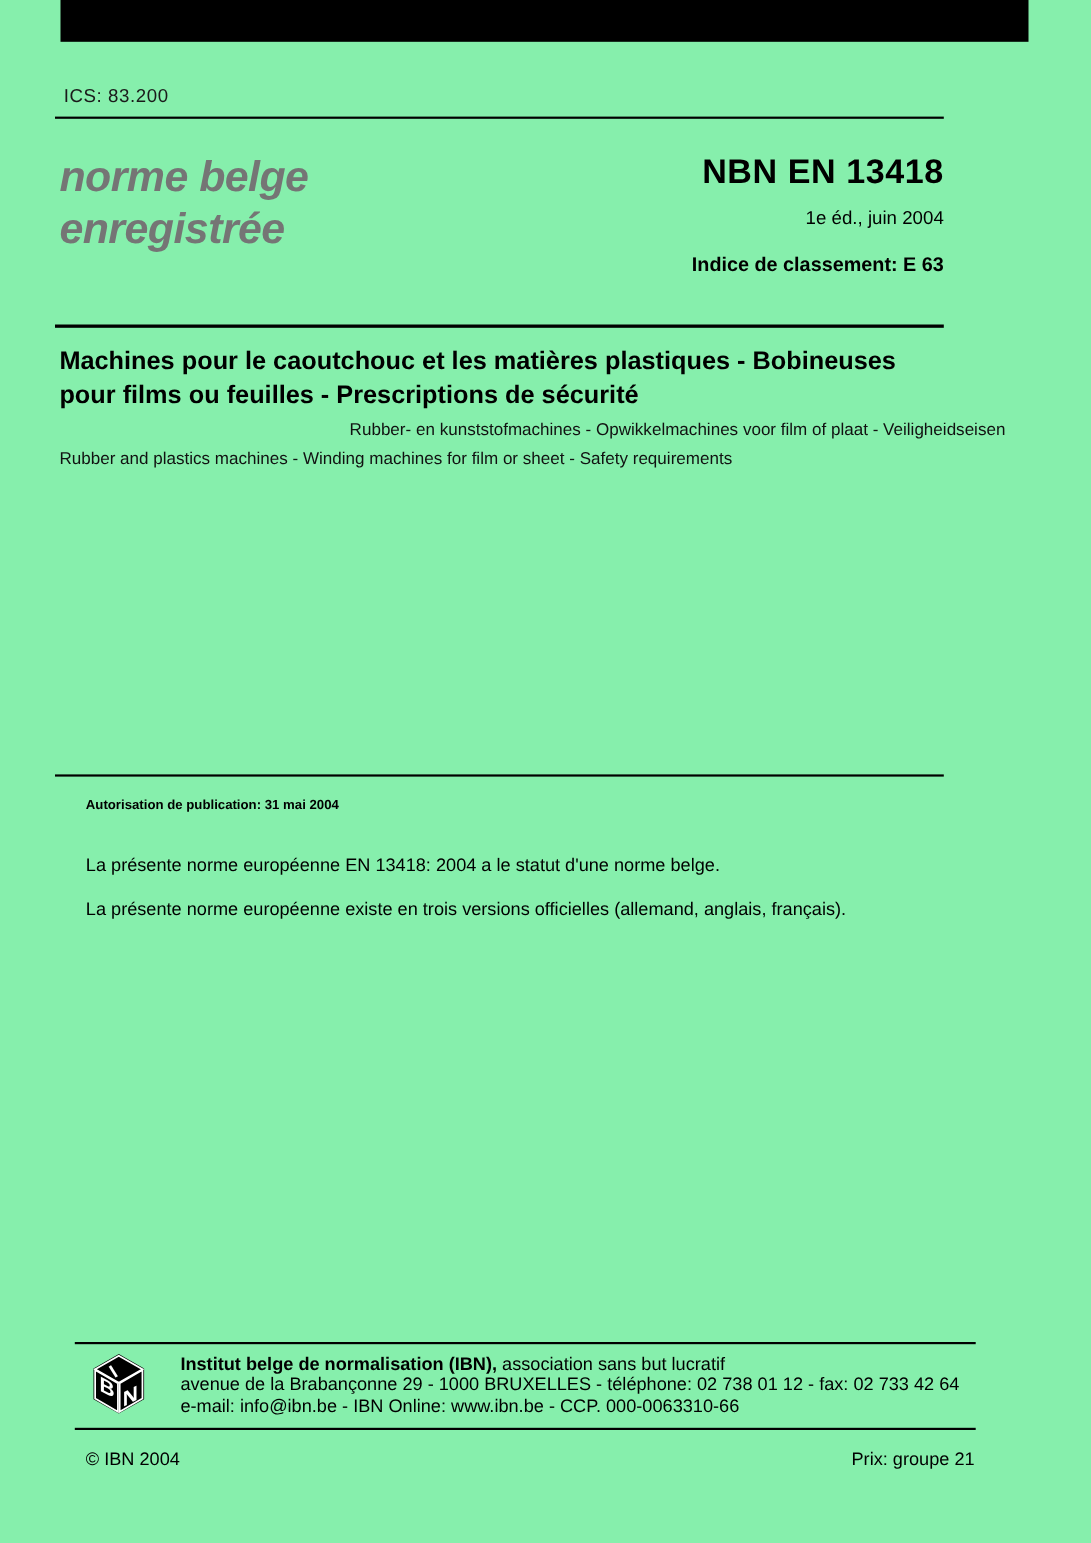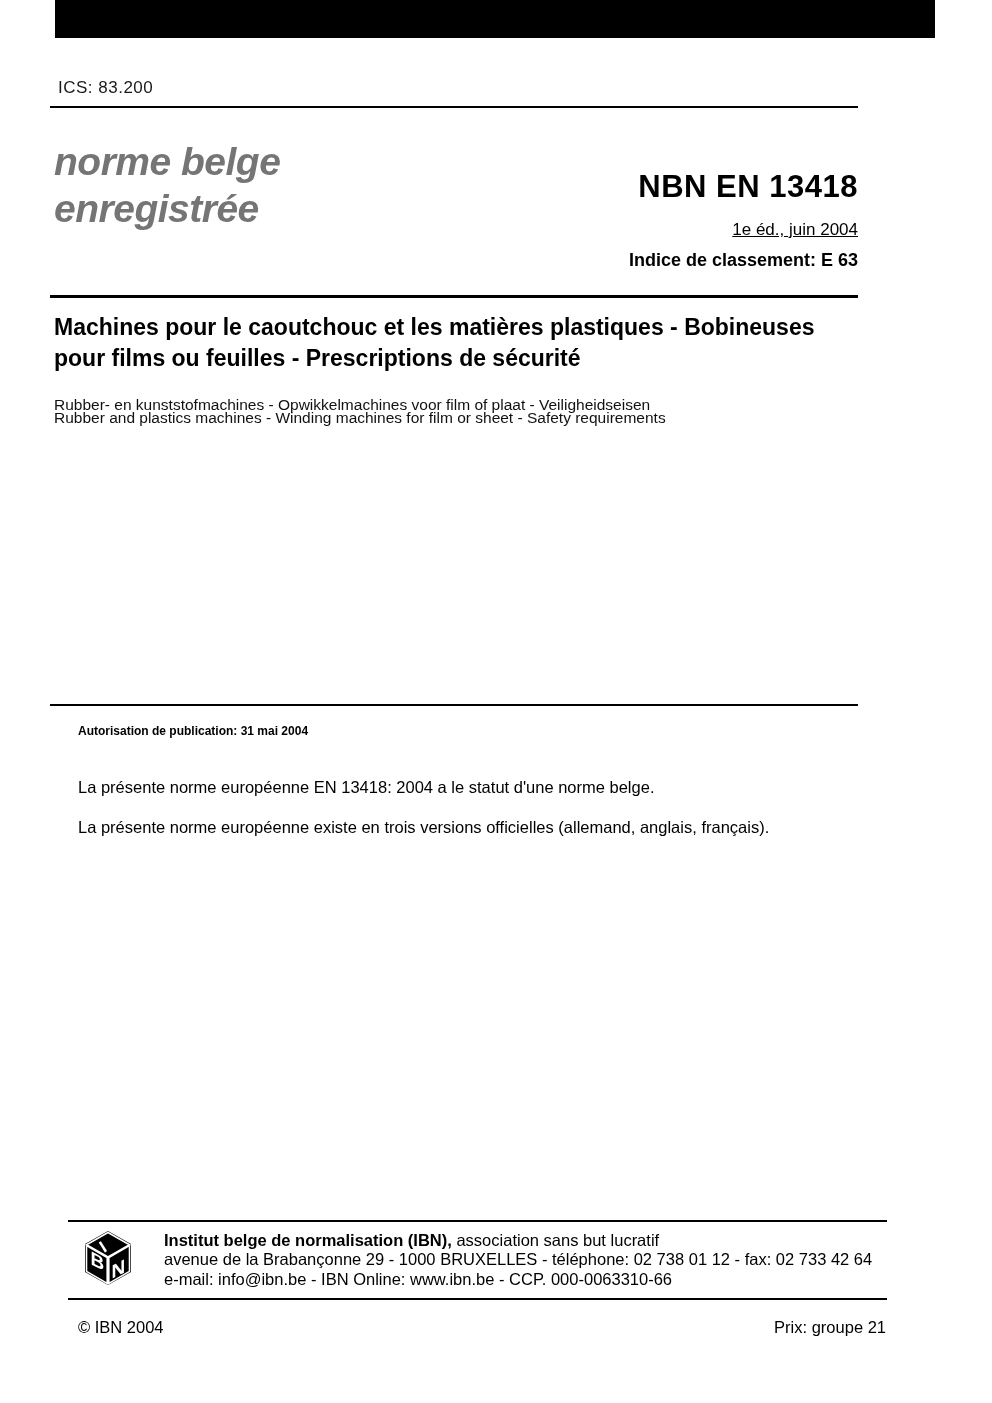--- a/index.html
+++ b/index.html
@@ -1,21 +1,21 @@
 <!DOCTYPE html>
 <html><head>
 <meta charset="utf-8">
 <style>
   * { margin: 0; padding: 0; box-sizing: border-box; }
   html, body { background: #e8e8e8; }
   .page {
     position: relative;
     width: 992px;
     height: 1403px;
-    background: #ffffff;
+    background: #86efac;
     font-family: "Liberation Sans", "DejaVu Sans", sans-serif;
     color: #000;
     overflow: hidden;
     margin: 0 auto;
   }
   .top-bar {
     position: absolute;
     left: 55px; top: 0;
     width: 880px; height: 38px;
     background: #000;
@@ -44,50 +44,48 @@
   .ref-block {
     position: absolute;
     right: 134px; top: 139px;
     text-align: right;
   }
   .ref-code {
     font-size: 31px;
     font-weight: bold;
     line-height: 34px;
     letter-spacing: 0.5px;
-    margin-top: 31px;
   }
   .ref-edition {
     font-size: 17px;
     margin-top: 17px;
     line-height: 18px;
-    text-decoration: underline;
   }
   .ref-class {
     font-size: 18px;
     font-weight: bold;
-    margin-top: 12px;
+    margin-top: 23px;
     line-height: 19px;
   }
   .title-fr {
     position: absolute;
     left: 54px; top: 312px;
     width: 860px;
     font-size: 23px;
     font-weight: bold;
     line-height: 31px;
   }
   .subtitle {
     position: absolute;
     left: 54px;
     width: 860px;
     font-size: 15.5px;
     color: #111;
   }
-  .subtitle-nl { top: 396px; }
+  .subtitle-nl { top: 382px; text-align: right; }
   .subtitle-en { top: 409px; }
   .authorization {
     position: absolute;
     left: 78px; top: 724px;
     font-size: 12px;
     font-weight: bold;
   }
   .para {
     position: absolute;
     left: 78px;

